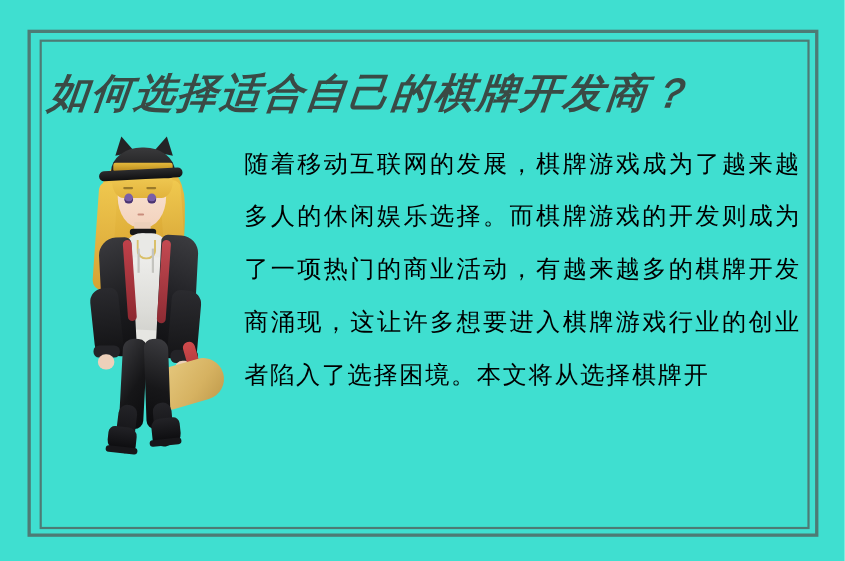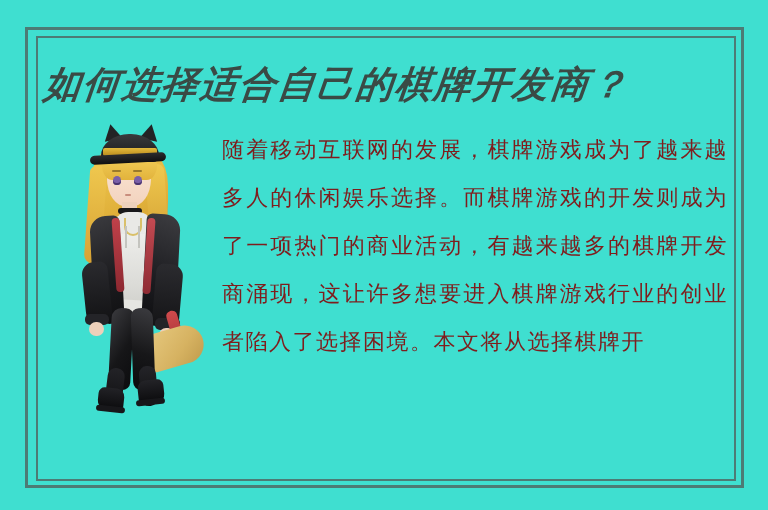--- a/index.html
+++ b/index.html
@@ -56,21 +56,21 @@
     transform: skewX(-6deg);
     transform-origin: left center;
   }
 
   
   .article-body {
     position: absolute;
     left: 222px;
     top: 126px;
     width: 506px;
-    color: #7f1d1d;
+    color: #000000;
     font-family: "DejaVu Sans", sans-serif;
     font-size: 22px;
     line-height: 48px;
     letter-spacing: 1.5px;
     text-align: justify;
     text-align-last: left;
   }
 
   
   .illustration {

